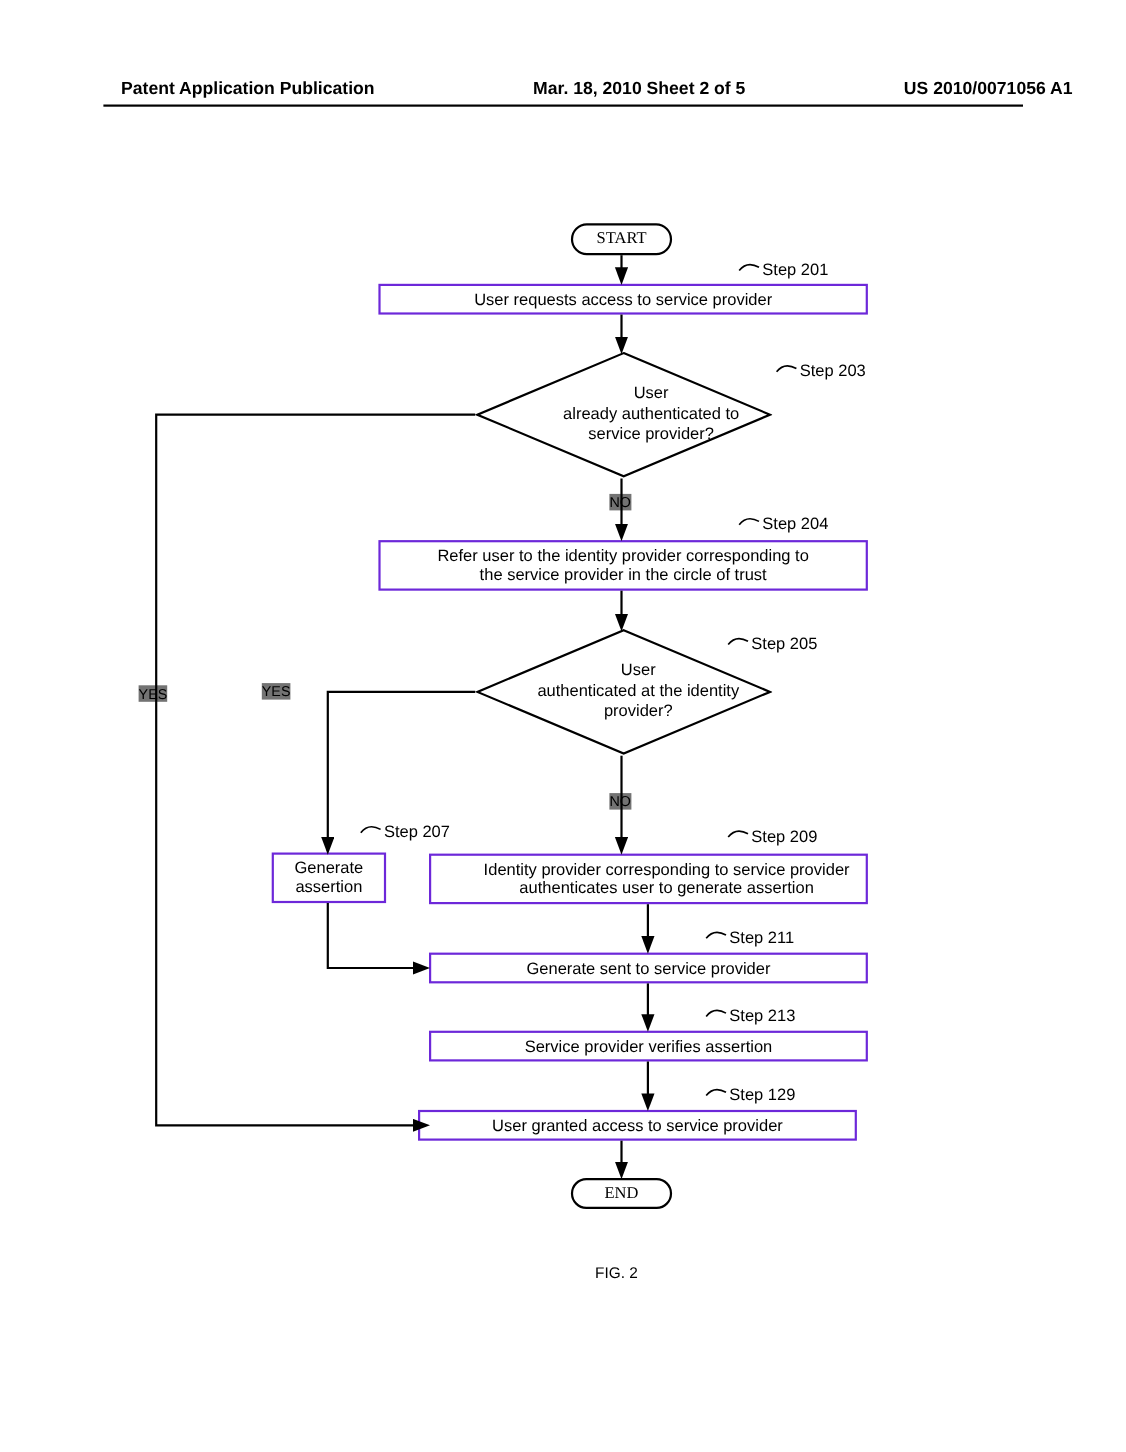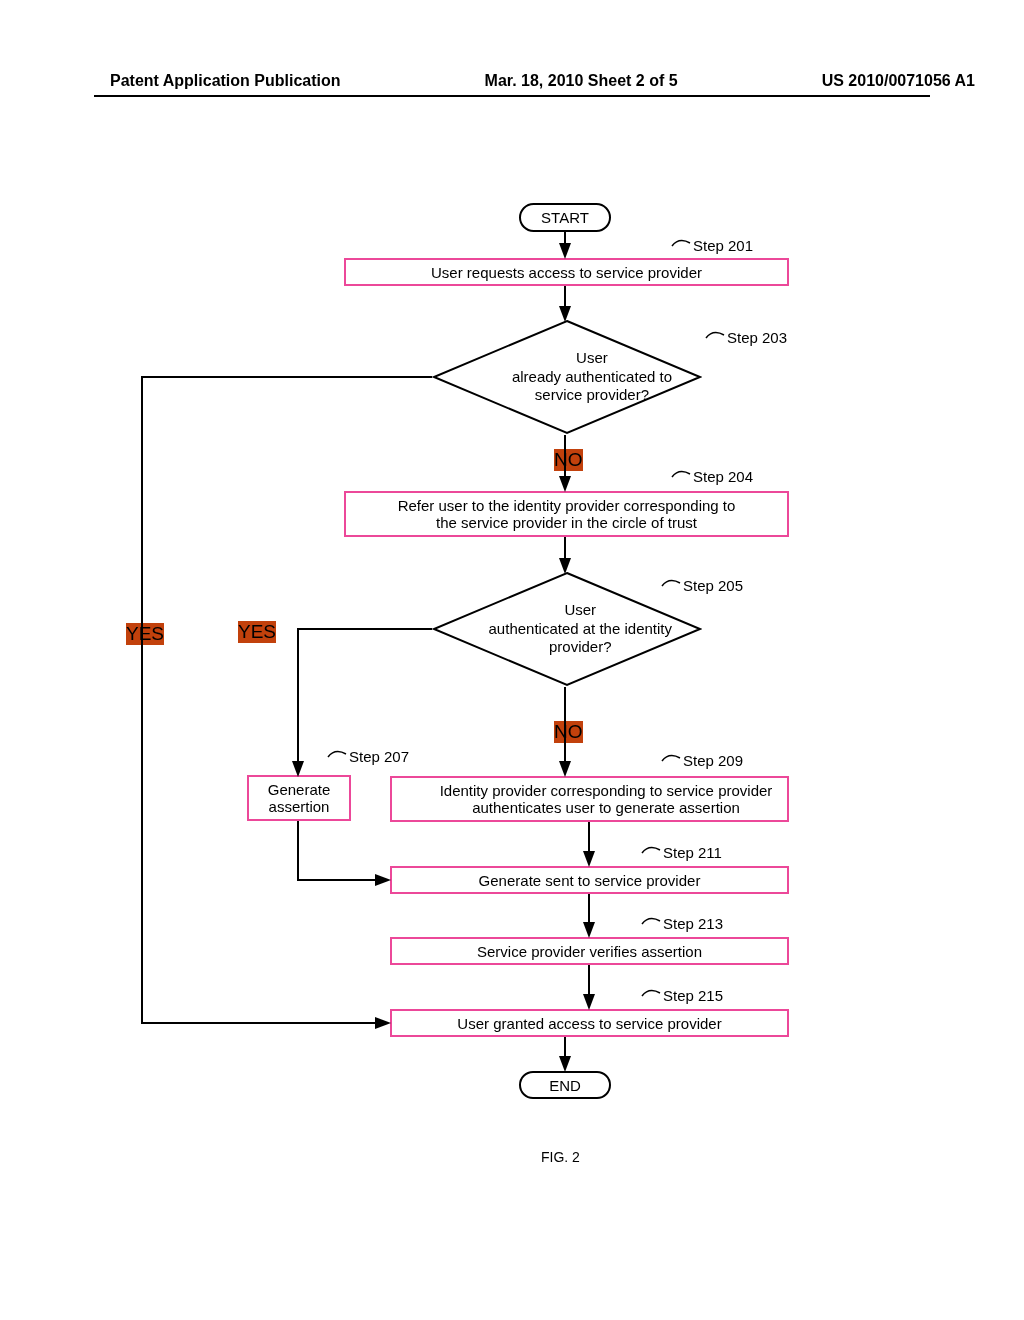--- a/index.html
+++ b/index.html
@@ -42,24 +42,25 @@
     position: absolute;
     border: 2px solid #000;
     border-radius: 16px;
     font-size: 15px;
     font-weight: 400;
     text-align: left;
     display: flex;
     align-items: center;
     justify-content: center;
     background: #fff;
+    font-family: Liberation Serif, serif;
   }
   .process {
     position: absolute;
-    border: 2px solid #ec4899;
+    border: 2px solid #6d28d9;
     font-size: 15px;
     text-align: center;
     display: flex;
     align-items: center;
     justify-content: center;
     padding: 2px 8px;
     background: #fff;
   }
   .decision {
     position: absolute;
@@ -71,22 +72,22 @@
     display: flex;
     align-items: center;
     justify-content: flex-end;
     text-align: center;
     font-size: 15px;
     padding: 0 30px;
     line-height: 1.25;
   }
   .plain-label {
     position: absolute;
-    font-size: 19px;
-    background: #c2410c;
+    font-size: 13px;
+    background: #737373;
   }
   .step-label {
     position: absolute;
     font-size: 15px;
   }
   .figure-caption {
     position: absolute;
     font-size: 14px;
     font-weight: 400;
   }
@@ -168,24 +169,24 @@
   <div class="process" style="left:390px; top:866px; width:399px; height:28px;">
     <span>Generate sent to service provider</span>
   </div>
   <div class="step-label" style="left:663px; top:844px;">Step 211</div>
 
   <div class="process" style="left:390px; top:937px; width:399px; height:28px;">
     <span>Service provider verifies assertion</span>
   </div>
   <div class="step-label" style="left:663px; top:915px;">Step 213</div>
 
-  <div class="process" style="left:390px; top:1009px; width:399px; height:28px;">
+  <div class="process" style="left:380px; top:1009px; width:399px; height:28px;">
     <span>User granted access to service provider</span>
   </div>
-  <div class="step-label" style="left:663px; top:987px;">Step 215</div>
+  <div class="step-label" style="left:663px; top:987px;">Step 129</div>
 
   <div class="terminator" style="left:519px; top:1071px; width:92px; height:28px;">
     <span>END</span>
   </div>
 
   <div class="figure-caption" style="left:541px; top:1149px;">FIG. 2</div>
 
   <svg class="connector" width="1024" height="1320" style="left:0;top:0;">
     <defs>
       <marker id="arrow" markerWidth="8" markerHeight="8" refX="6" refY="3" orient="auto">

